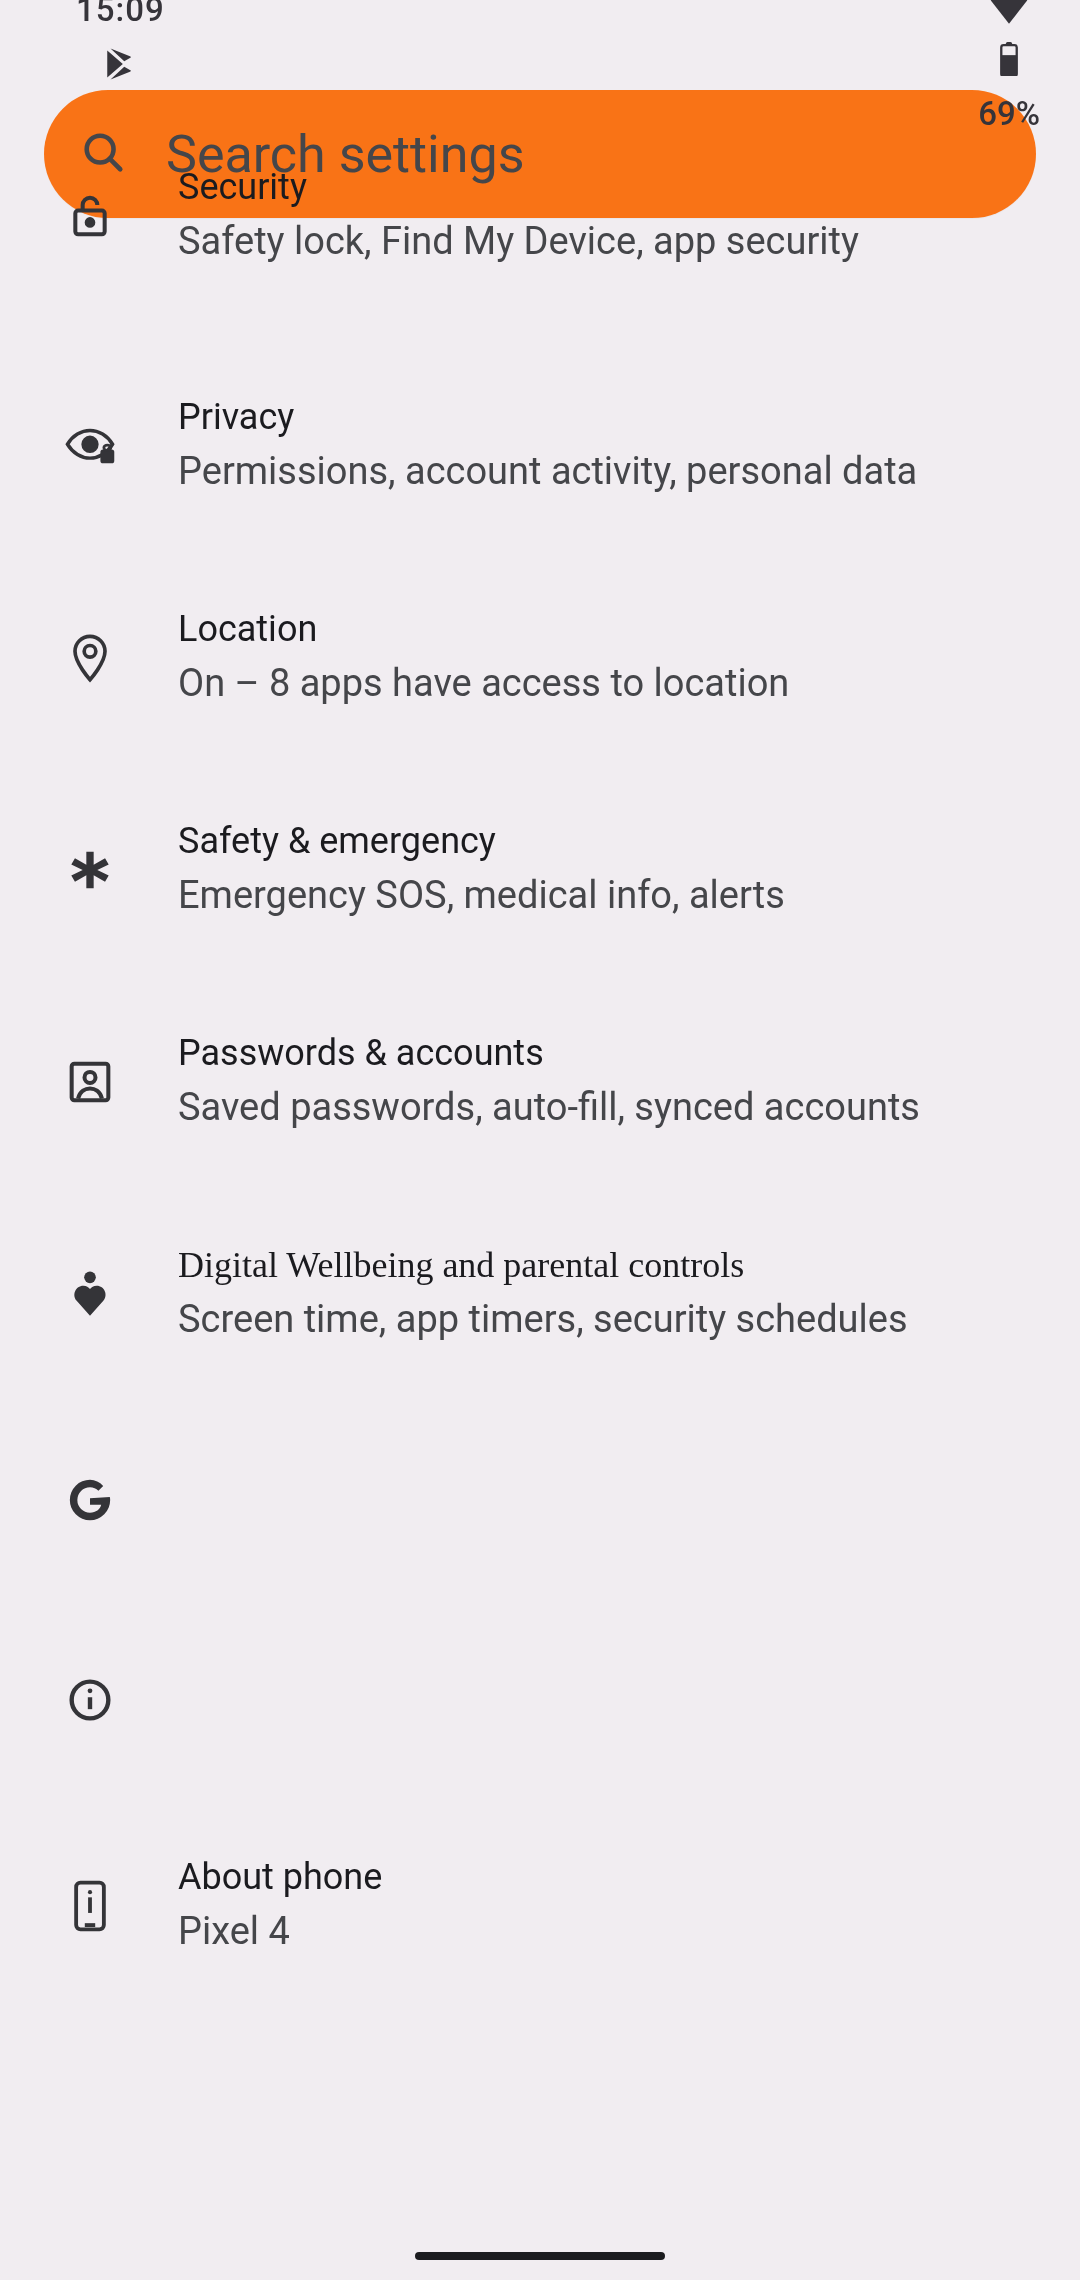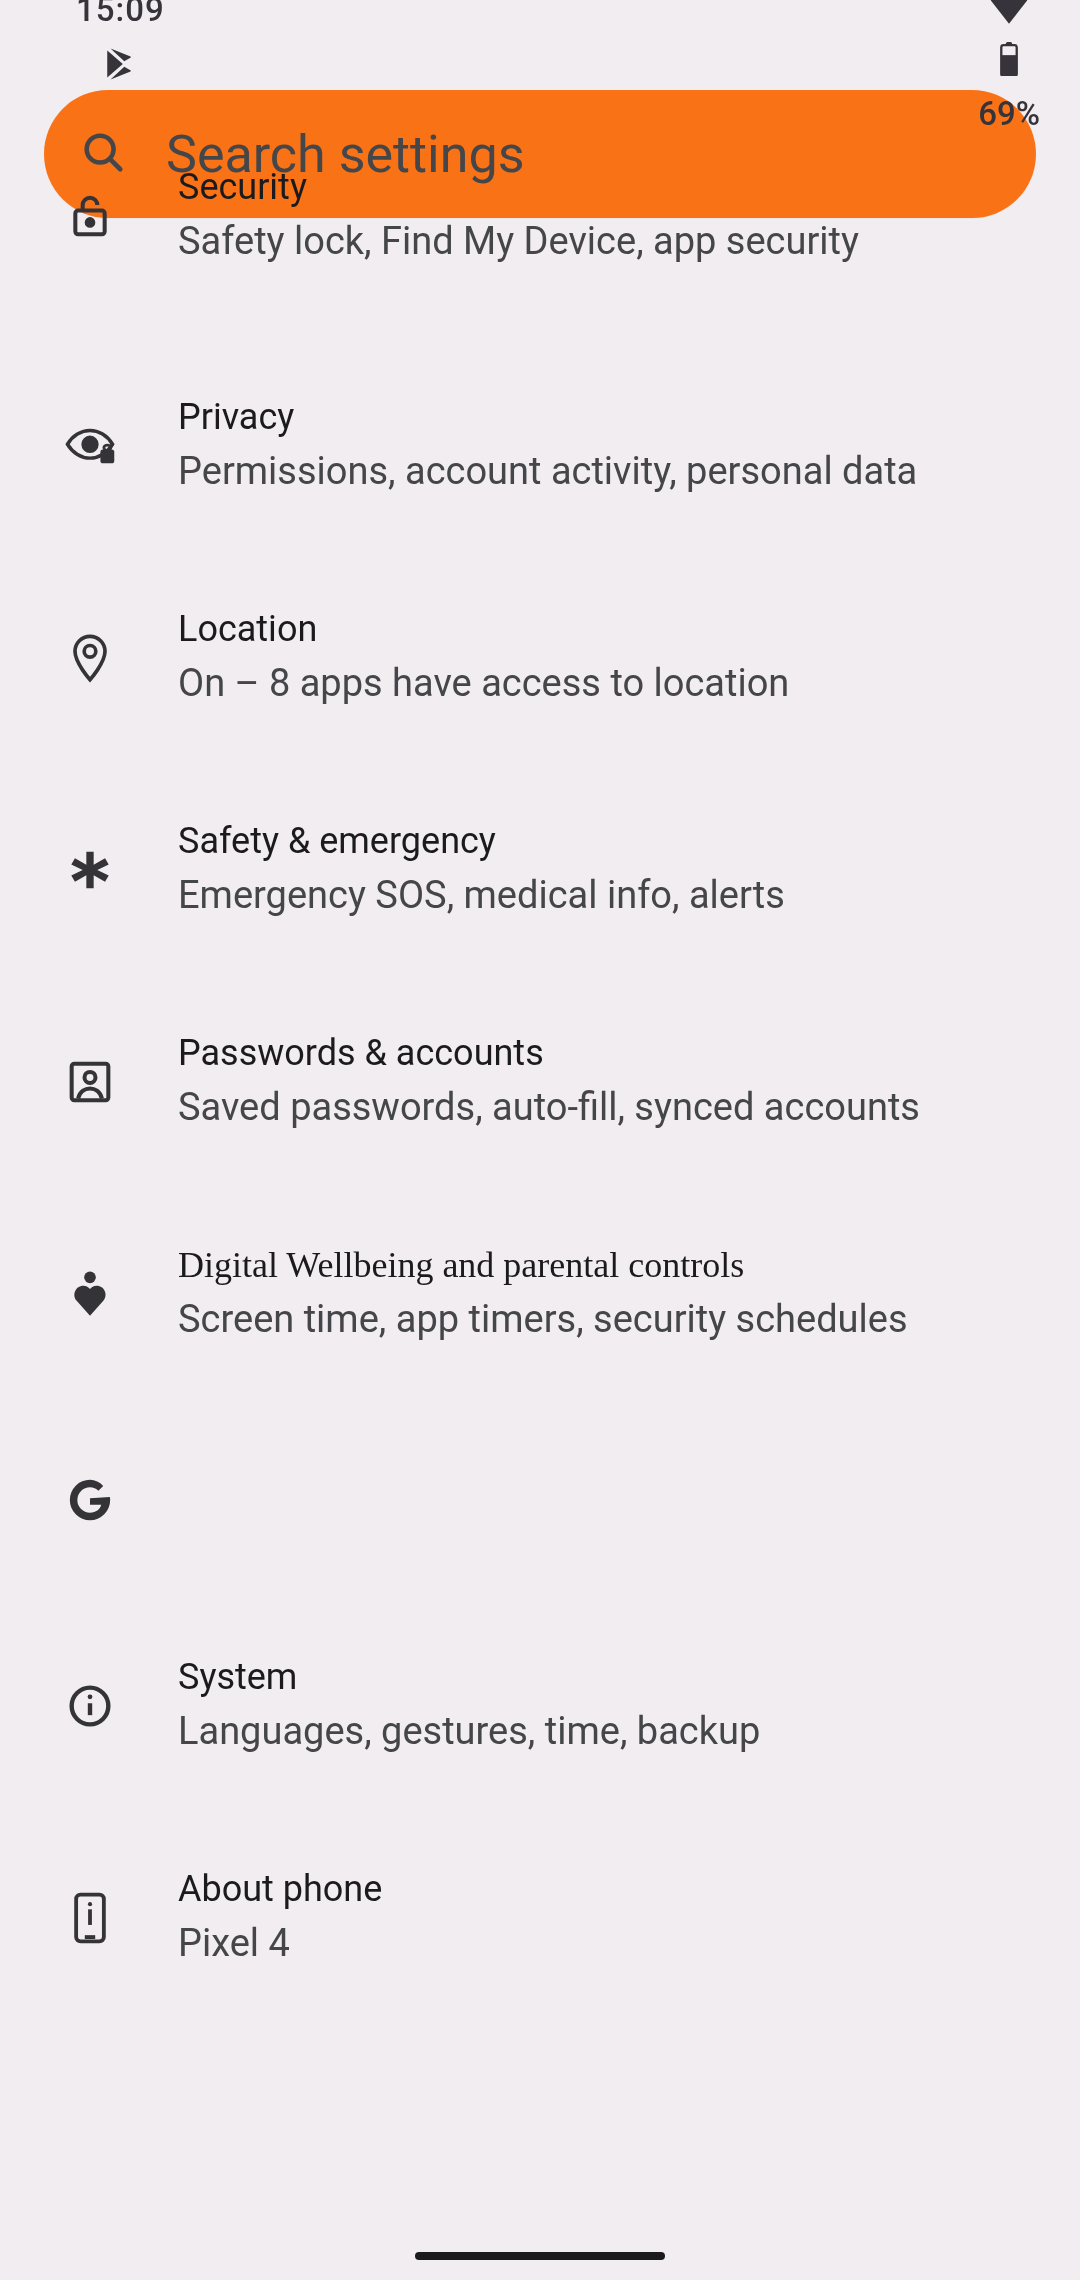--- a/index.html
+++ b/index.html
@@ -242,24 +242,20 @@
   </div>
 
   <div class="row">
     <span class="icon">
       <svg width="44" height="44" viewBox="0 0 24 24" fill="none" stroke="#343438" stroke-width="2.4">
           <circle cx="12" cy="12" r="10"></circle>
           <line x1="12" y1="10.5" x2="12" y2="17"></line>
           <circle cx="12" cy="7" r="1.3" fill="#343438" stroke="none"></circle>
         </svg>
     </span>
-    <div class="txt">
-      <div class="title">System</div>
-      <div class="subtitle">Languages, gestures, time, backup</div>
-    </div>
   </div>
 
   <div class="row">
     <span class="icon">
       <svg width="36" height="52" viewBox="0 0 20 30" fill="none" stroke="#343438" stroke-width="2.2">
           <rect x="2" y="1.5" width="16" height="27" rx="2.5"></rect>
           <line x1="10" y1="10" x2="10" y2="19"></line>
           <circle cx="10" cy="7" r="1.2" fill="#343438" stroke="none"></circle>
           <line x1="7" y1="26" x2="13" y2="26"></line>
         </svg>

